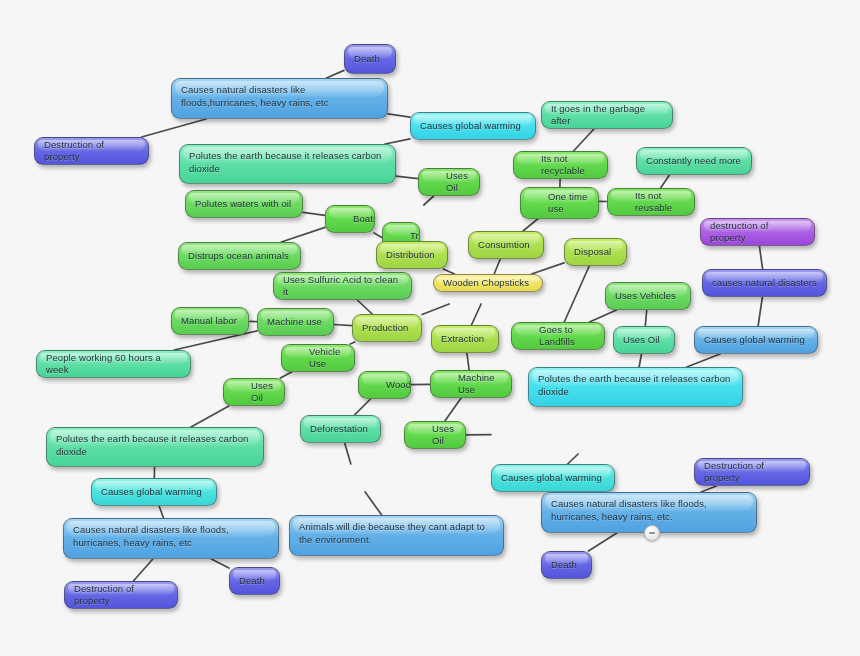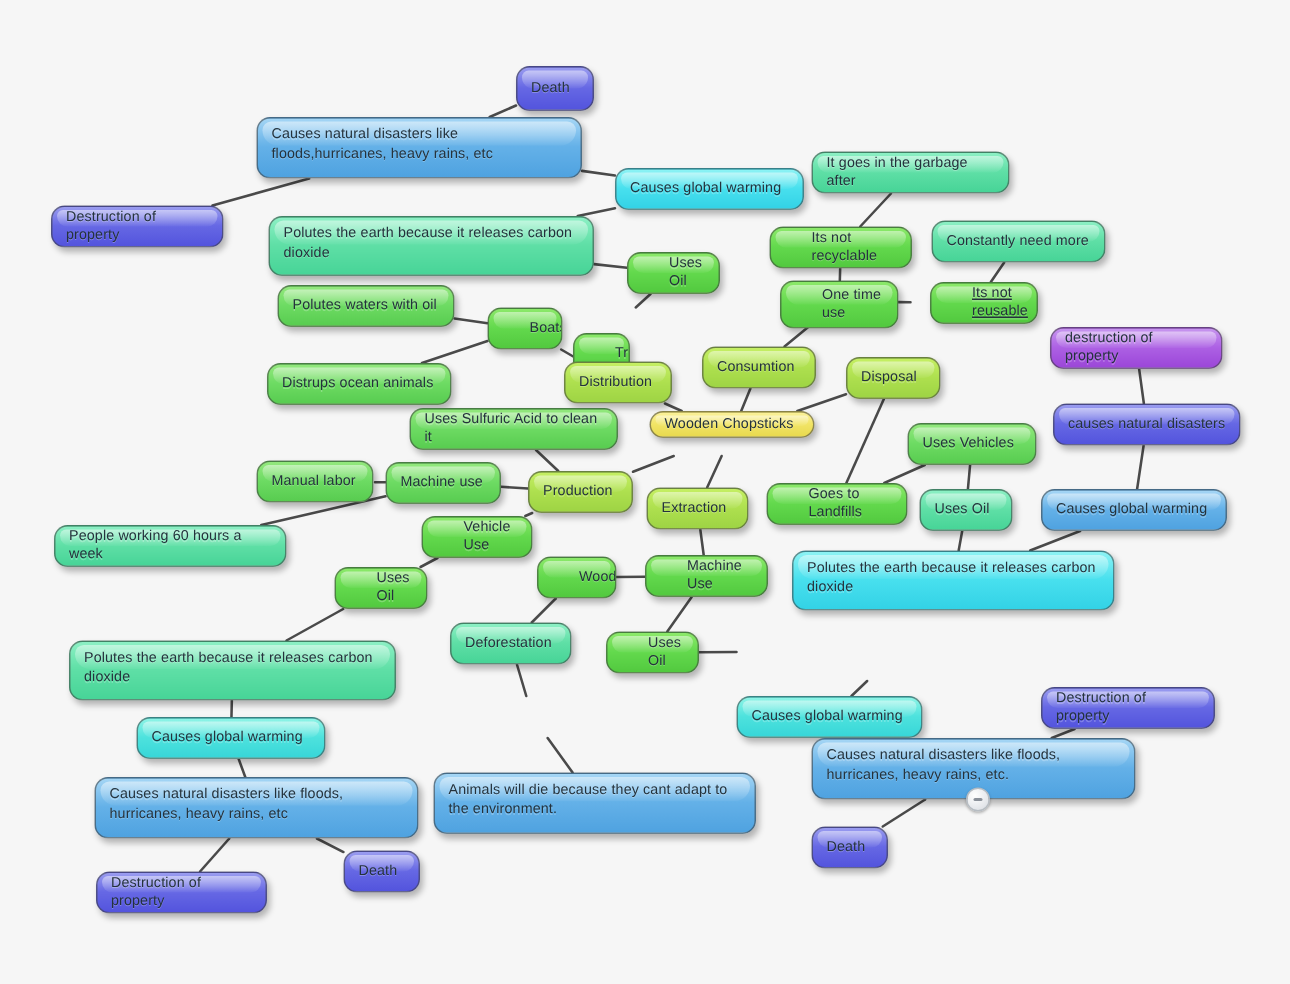--- a/index.html
+++ b/index.html
@@ -190,27 +190,27 @@
     </div>
     <div class="node c-indigo" style="left: 229px; top: 567px; width: 51px; height: 28px;">
       <span class="lbl">Death</span>
     </div>
     <div class="node c-mint" style="left: 541px; top: 101px; width: 132px; height: 28px;">
       <span class="lbl">It goes in the garbage after</span>
     </div>
     <div class="node c-green" style="left: 513px; top: 151px; width: 95px; height: 28px;">
       <span class="lbl">Its not recyclable</span>
     </div>
-    <div class="node c-mint" style="left: 621px; top: 147px; width: 116px; height: 28px;">
+    <div class="node c-mint" style="left: 636px; top: 147px; width: 116px; height: 28px;">
       <span class="lbl">Constantly need more</span>
     </div>
     <div class="node c-green" style="left: 520px; top: 187px; width: 79px; height: 32px;">
       <span class="lbl">One time use</span>
     </div>
-    <div class="node c-green" style="left: 620px; top: 188px; width: 72px; height: 28px; text-decoration: underline;">
+    <div class="node c-green" style="left: 607px; top: 188px; width: 88px; height: 28px;">
       <span class="lbl">Its not reusable</span>
     </div>
     <div class="node c-lime" style="left: 468px; top: 231px; width: 76px; height: 28px;">
       <span class="lbl">Consumtion</span>
     </div>
     <div class="node c-lime" style="left: 564px; top: 238px; width: 63px; height: 28px;">
       <span class="lbl">Disposal</span>
     </div>
     <div class="node c-yellow" style="left: 433px; top: 274px; width: 110px; height: 18px;">
       <span class="lbl">Wooden Chopsticks</span>

